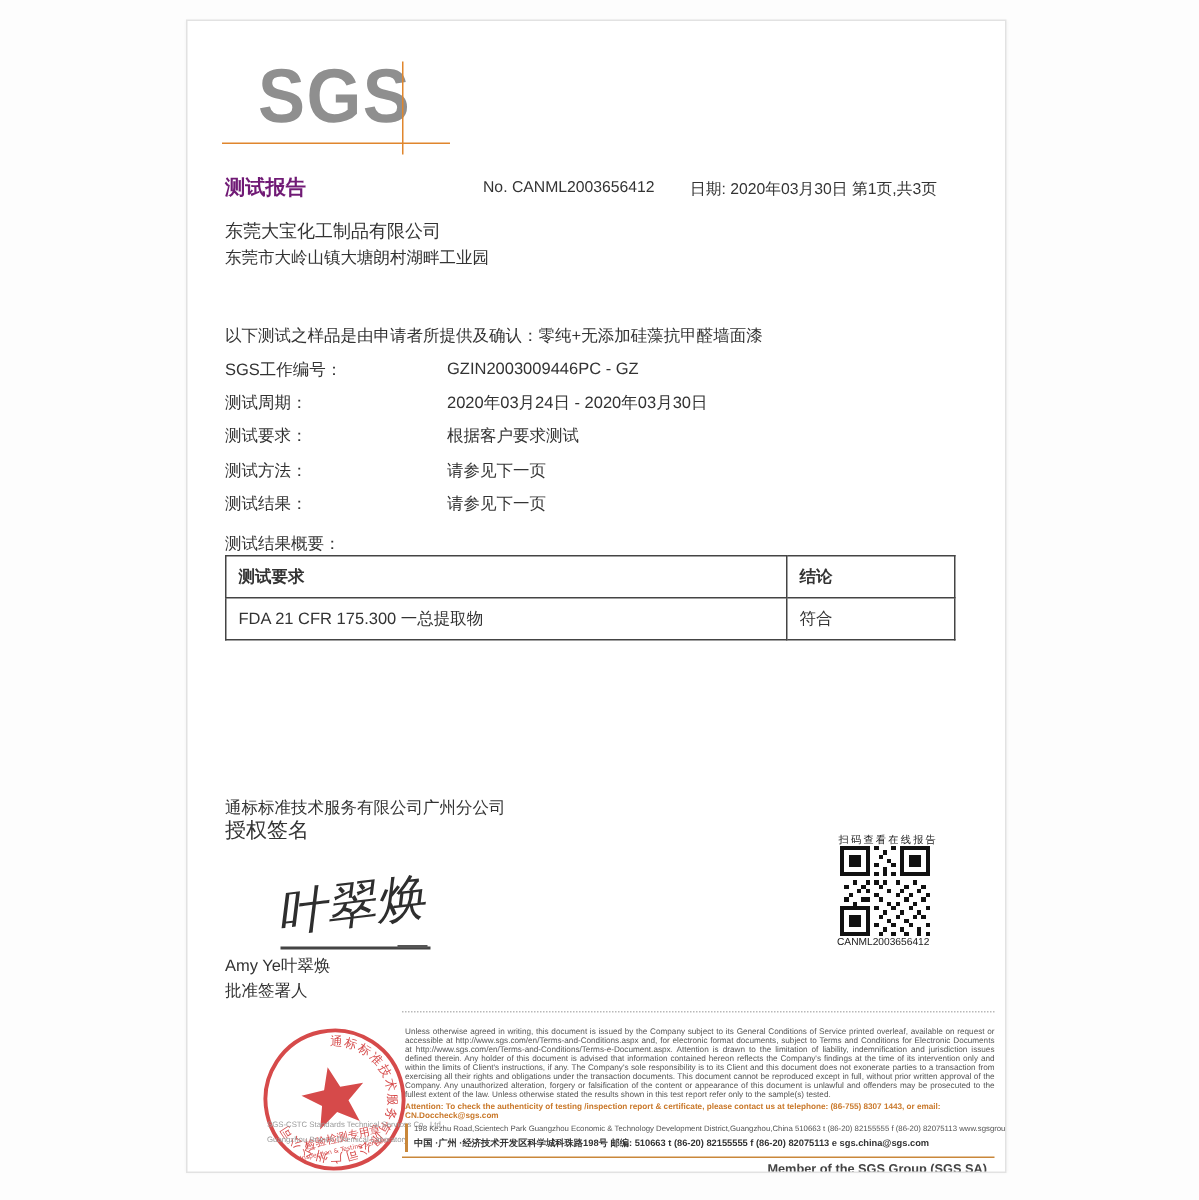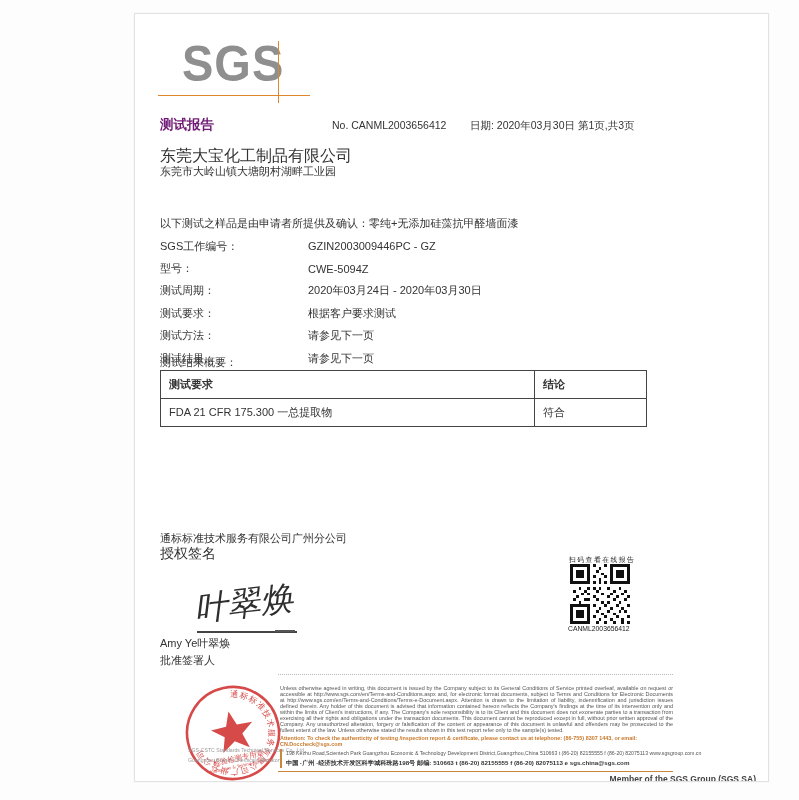--- a/index.html
+++ b/index.html
@@ -1,30 +1,30 @@
 <!DOCTYPE html>
 <html><head>
 <meta charset="utf-8">
 <style>
   * { margin:0; padding:0; box-sizing:border-box; }
   html,body { width:799px; height:800px; background:#fdfdfd; font-family:"Liberation Sans","DejaVu Sans",sans-serif; color:#333; }
-  .page { position:absolute; left:134px; top:13px; width:635px; height:769px; background:#fff; border:1px solid #e2e2e2; box-shadow:0 0 2px rgba(0,0,0,.05); overflow:hidden; }
+  .page { position:absolute; left:124px; top:13px; width:547px; height:769px; background:#fff; border:1px solid #e2e2e2; box-shadow:0 0 2px rgba(0,0,0,.05); overflow:hidden; }
 
   
   .logo-text { position:absolute; left:47px; top:22px; font-size:47px; font-weight:bold; color:#8f8f8f; letter-spacing:1px; transform:scaleY(1.08); font-family:"Liberation Sans",sans-serif; }
   .logo-hline { position:absolute; left:23px; top:81px; width:152px; height:1px; background:#e0862d; }
   .logo-vline { position:absolute; left:143px; top:27px; width:1px; height:62px; background:#e0862d; }
 
   
   .title { position:absolute; left:25px; top:102px; font-size:13.5px; font-weight:bold; color:#701a75; }
   .report-no { position:absolute; left:197px; top:105px; font-size:10.5px; }
   .date { position:absolute; left:335px; top:105px; font-size:10.5px; }
   .pageno { position:absolute; left:443px; top:105px; font-size:10.5px; }
 
-  .applicant { position:absolute; left:25px; top:132px; font-size:16px;text-align:right; }
+  .applicant { position:absolute; left:25px; top:132px; font-size:12px;text-align:right; }
   .address { position:absolute; left:25px; top:150px; font-size:11px; }
   .statement { position:absolute; left:25px; top:202px; font-size:11px; }
 
   .fields { position:absolute; left:25px; top:221px; width:480px; }
   .frow { display:flex; height:22.4px; align-items:center; font-size:11px; }
   .frow .lbl { width:148px; flex:none; }
 
   .summary-heading { position:absolute; left:25px; top:341px; font-size:11px; }
   table.result { position:absolute; left:25px; top:356px; width:487px; border-collapse:collapse; font-size:11px; }
   table.result th, table.result td { border:1px solid #444; padding:6px 8px; }
@@ -72,24 +72,20 @@
 
   <div class="applicant">东莞大宝化工制品有限公司</div>
   <div class="address">东莞市大岭山镇大塘朗村湖畔工业园</div>
 
   <div class="statement">以下测试之样品是由申请者所提供及确认：零纯+无添加硅藻抗甲醛墙面漆</div>
 
   <div class="fields">
     <div class="frow">
         <span class="lbl">SGS工作编号：</span>
         <span class="val">GZIN2003009446PC - GZ</span>
-      </div>
-    <div class="frow">
-        <span class="lbl">型号：</span>
-        <span class="val">CWE-5094Z</span>
       </div>
     <div class="frow">
         <span class="lbl">测试周期：</span>
         <span class="val">2020年03月24日 - 2020年03月30日</span>
       </div>
     <div class="frow">
         <span class="lbl">测试要求：</span>
         <span class="val">根据客户要求测试</span>
       </div>
     <div class="frow">

